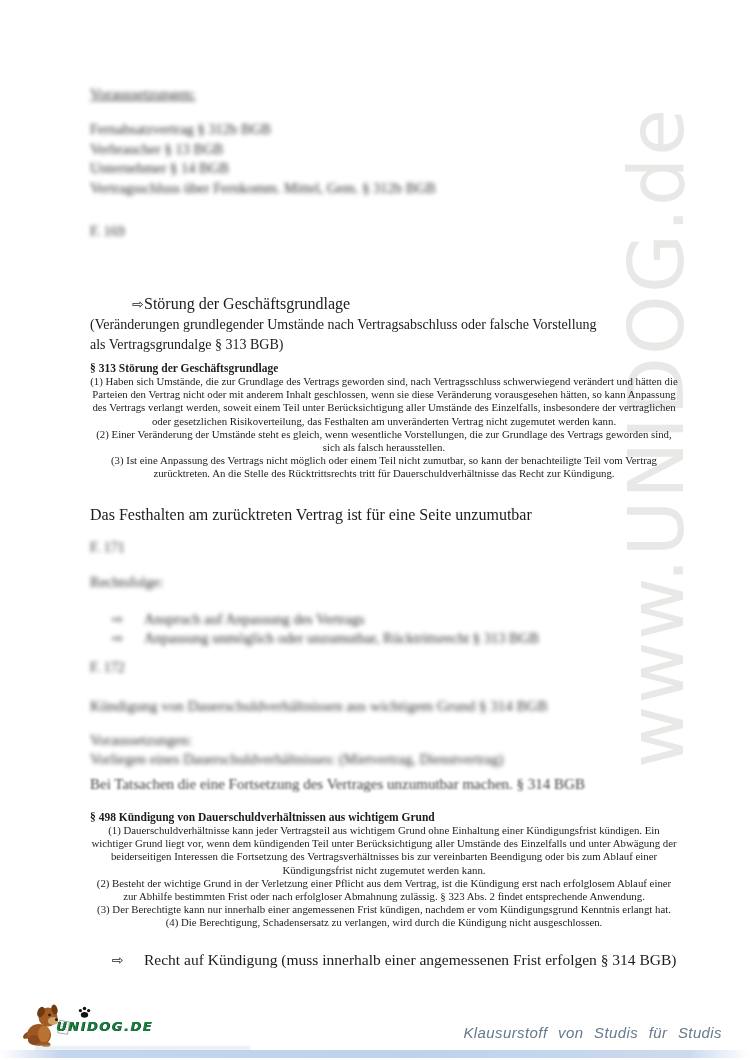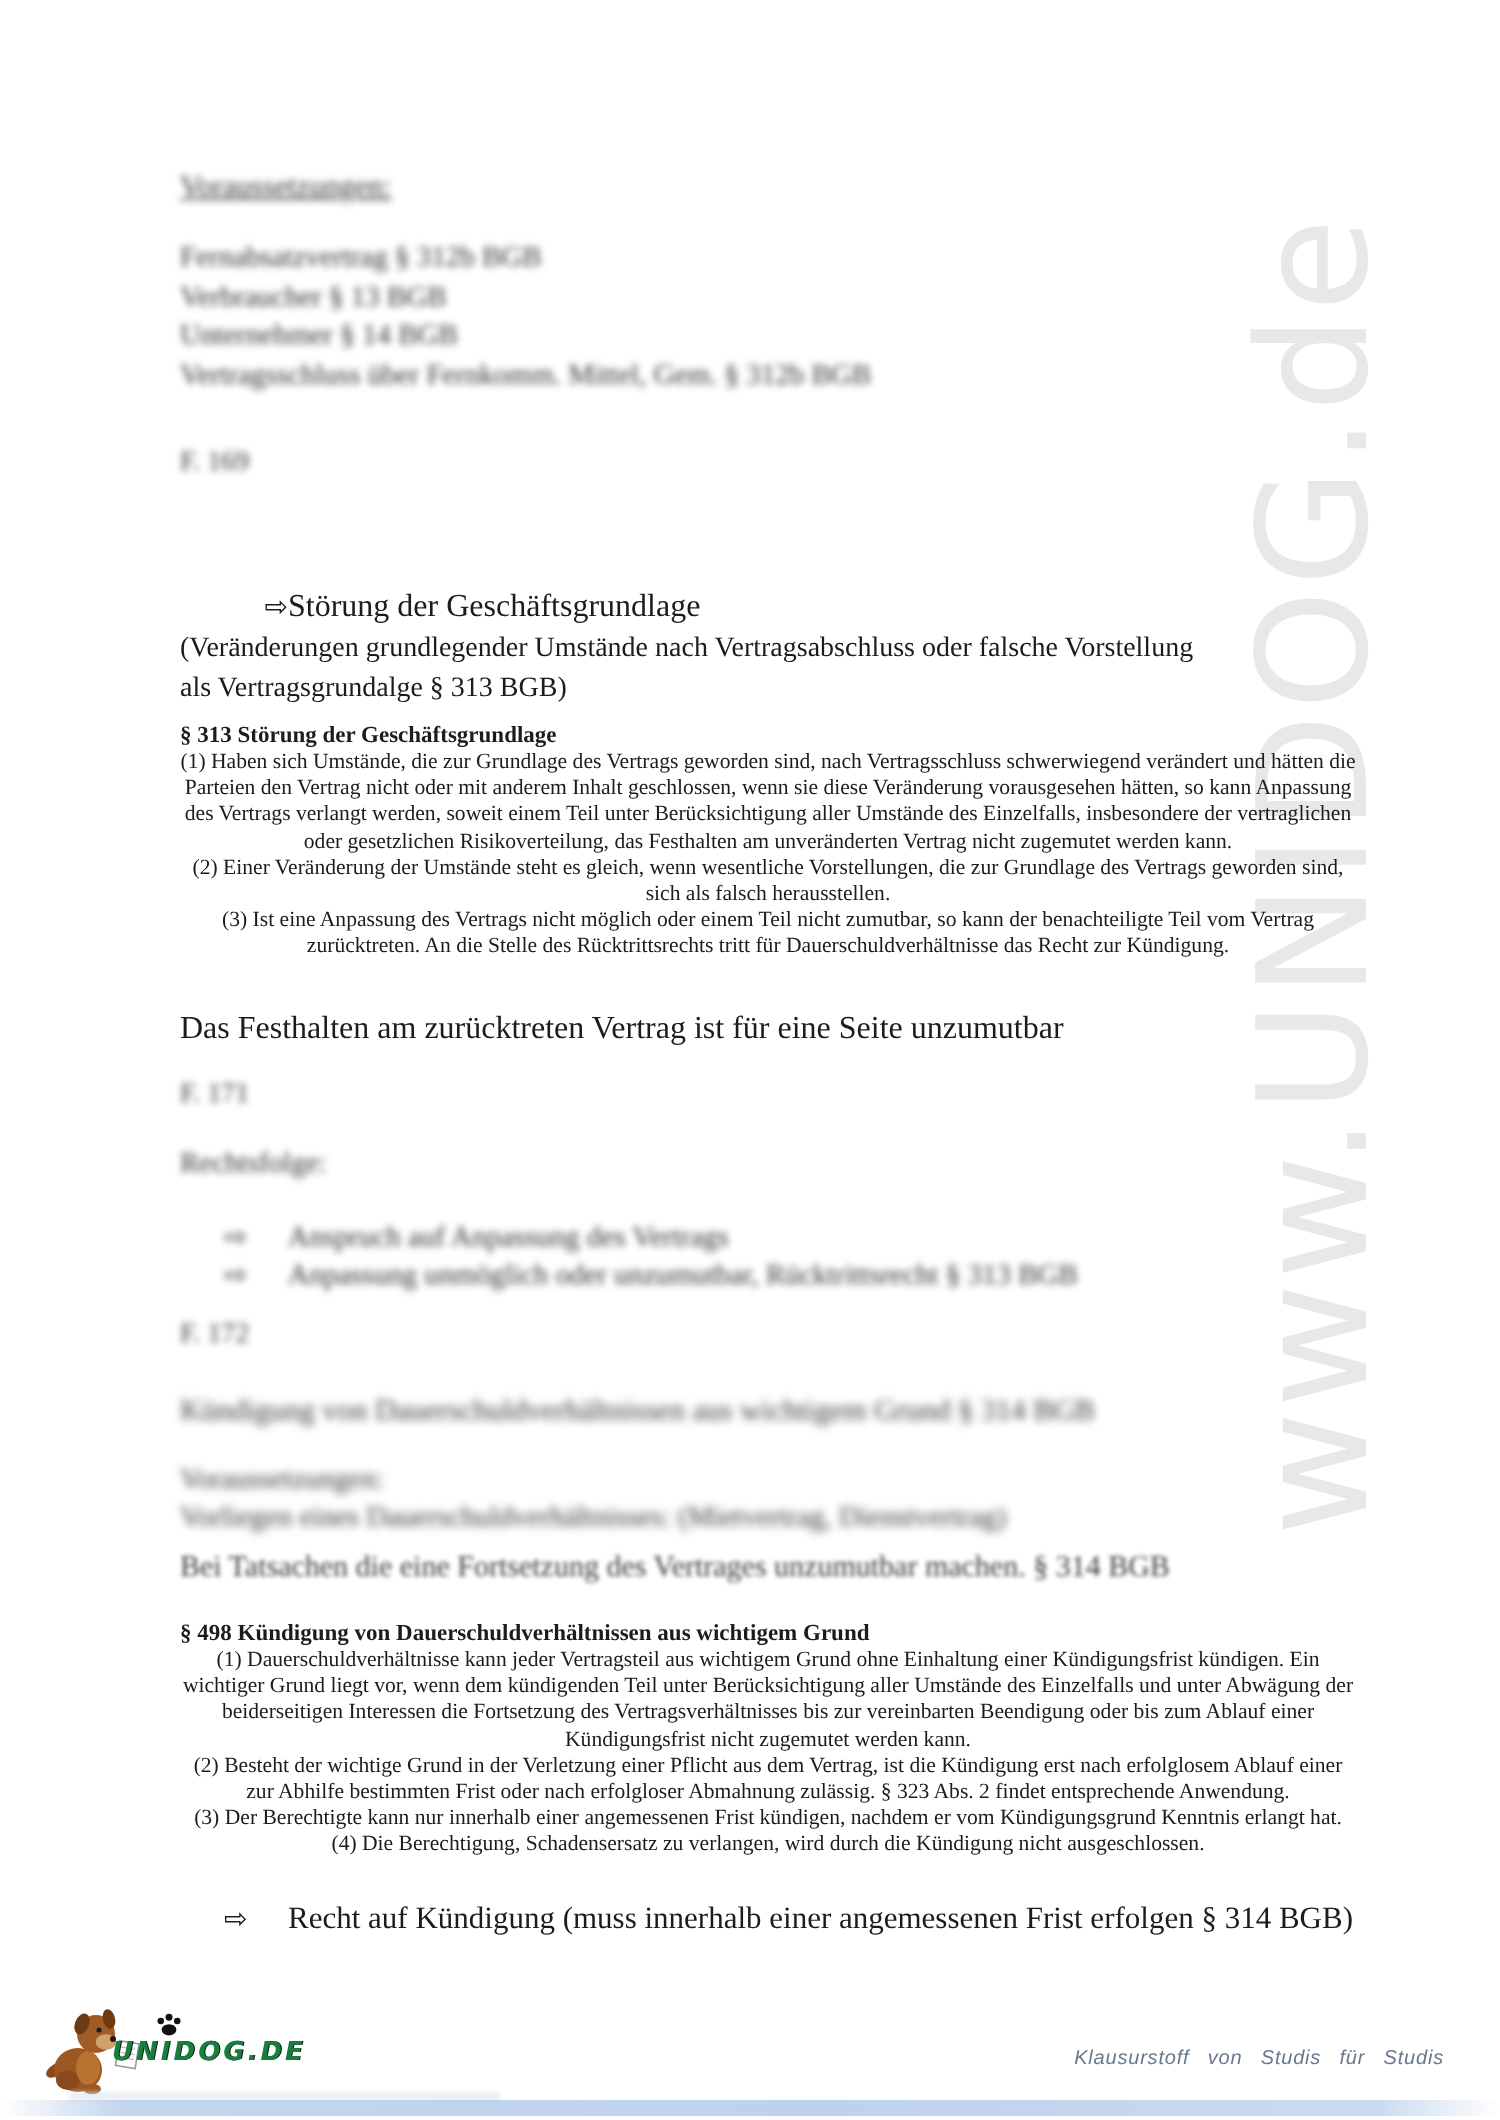--- a/index.html
+++ b/index.html
@@ -26,21 +26,21 @@
     font-family:"DejaVu Sans", sans-serif;
     font-size:76px; letter-spacing:2px; color:#e8e8e6;
     pointer-events:none; user-select:none;
   }
   .logo-text{
     font-family:"DejaVu Sans", sans-serif; font-weight:bold; font-style:italic;
     font-size:13px; letter-spacing:1.5px; color:#15803d; text-shadow:0.5px 0 #0d0d0d;
   }
   .tagline{
     font-family:"Liberation Sans", sans-serif; font-style:italic;
-    font-size:10px; color:#68798c; word-spacing:6px; letter-spacing:0.4px;
+    font-size:15px; color:#68798c; word-spacing:6px; letter-spacing:0.4px;
   }
   .fineprint-smudge{
     left:35px; top:1046px; width:215px; height:4px;
     background:#dfe6f0; filter:blur(1px); opacity:.7;
   }
   .footer-bar{
     left:0; right:0; top:1050px; height:8px;
     background:linear-gradient(to right, rgba(125,165,215,0), rgba(125,165,215,.45) 8%, rgba(125,165,215,.5) 55%, rgba(125,165,215,.4) 92%, rgba(125,165,215,0));
   }
 </style>

